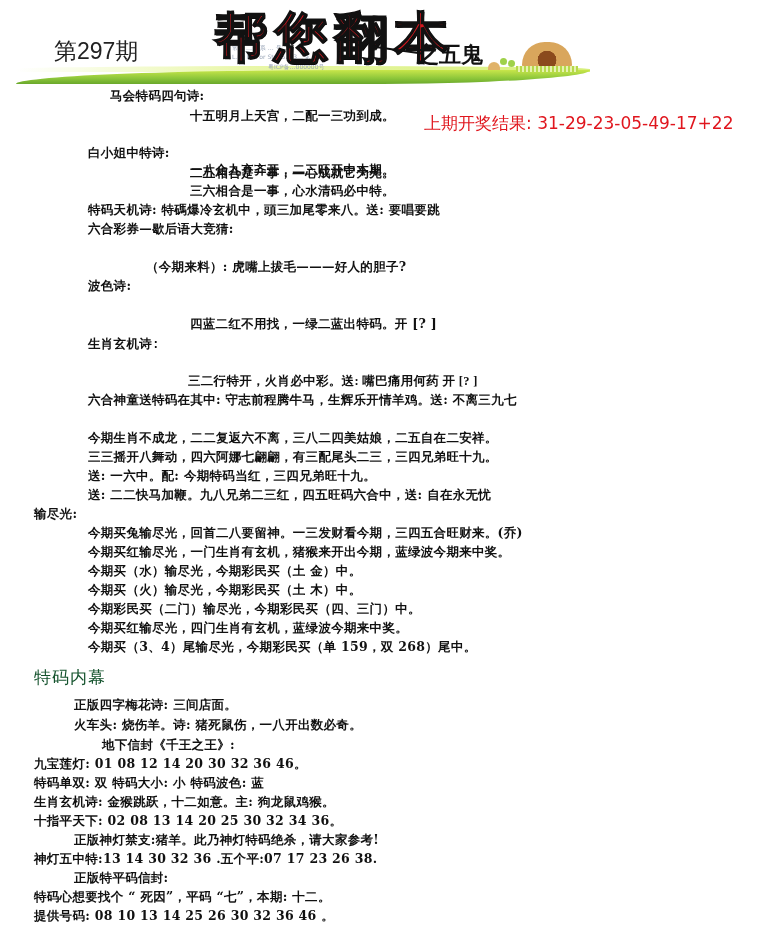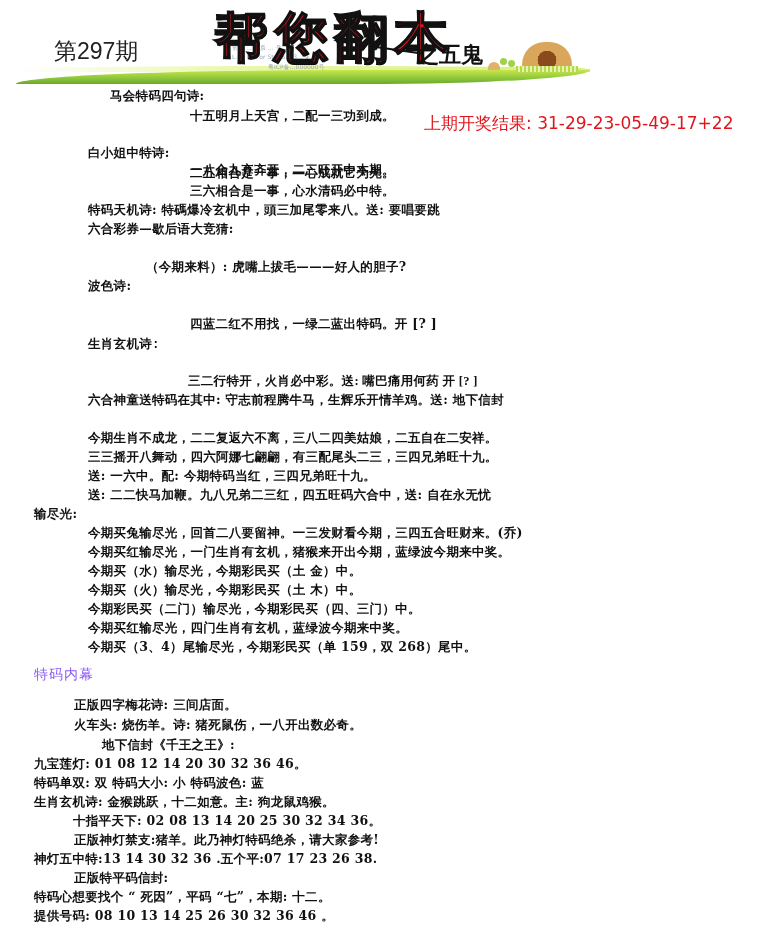--- a/index.html
+++ b/index.html
@@ -66,21 +66,21 @@
       font-family: "DejaVu Sans", sans-serif; font-size: 17px; color: #e0161e; white-space: nowrap;
     }
     
     .line {
       position: absolute; white-space: nowrap;
       font-family: "DejaVu Serif", serif; font-size: 12.5px; font-weight: bold; color: #111;
       letter-spacing: 0.3px;
     }
     .section-heading {
       position: absolute; left: 34px; top: 666px;
-      font-family: "DejaVu Sans", sans-serif; font-size: 14px; color: #8b5cf6; letter-spacing: 1px;
+      font-family: "DejaVu Sans", sans-serif; font-size: 17px; color: #14532d; letter-spacing: 1px;
     }
   </style>
 </head>
 <body>
 
 <div class="banner">
   <div class="green-wave-light"></div>
   <div class="green-wave"></div>
   <div class="issue-label">第297期</div>
   <div class="faint-text" style="left:232px; top:44px;">常用 … 联系 … 号 …</div>
@@ -109,39 +109,39 @@
 <div class="line" style="left:88px;  top:145px;">白小姐中特诗:</div>
 <div class="line" style="left:190px; top:165px;">二五相合是一事，一心成就它为先。</div>
 <div class="line" style="left:190px; top:183px;">三六相合是一事，心水清码必中特。</div>
 <div class="line" style="left:88px;  top:202px;">特码天机诗: 特碼爆冷玄机中，頭三加尾零来八。送: 要唱要跳</div>
 <div class="line" style="left:88px;  top:221px;">六合彩券—歇后语大竞猜:</div>
 <div class="line" style="left:146px; top:259px;">（今期来料）: 虎嘴上拔毛———好人的胆子?</div>
 <div class="line" style="left:88px;  top:278px;">波色诗:</div>
 <div class="line" style="left:190px; top:316px;">四蓝二红不用找，一绿二蓝出特码。开 [? ]</div>
 <div class="line" style="left:88px;  top:336px;font-family:Liberation Mono, monospace;">生肖玄机诗:</div>
 <div class="line" style="left:188px; top:373px;font-family:Liberation Serif, serif;">三二行特开，火肖必中彩。送: 嘴巴痛用何药      开 [? ]</div>
-<div class="line" style="left:88px;  top:392px;">六合神童送特码在其中: 守志前程腾牛马，生辉乐开情羊鸡。送: 地下信封</div>
+<div class="line" style="left:88px;  top:392px;">六合神童送特码在其中: 守志前程腾牛马，生辉乐开情羊鸡。送: 不离三九七</div>
 <div class="line" style="left:88px;  top:430px;">今期生肖不成龙，二二复返六不离，三八二四美姑娘，二五自在二安祥。</div>
 <div class="line" style="left:88px;  top:449px;">三三摇开八舞动，四六阿娜七翩翩，有三配尾头二三，三四兄弟旺十九。</div>
 <div class="line" style="left:88px;  top:468px;">送: 一六中。配: 今期特码当红，三四兄弟旺十九。</div>
 <div class="line" style="left:88px;  top:487px;">送: 二二快马加鞭。九八兄弟二三红，四五旺码六合中，送: 自在永无忧</div>
 <div class="line" style="left:34px;  top:506px;">输尽光:</div>
 <div class="line" style="left:88px;  top:525px;">今期买兔输尽光，回首二八要留神。一三发财看今期，三四五合旺财来。(乔)</div>
 <div class="line" style="left:88px;  top:544px;">今期买红输尽光，一门生肖有玄机，猪猴来开出今期，蓝绿波今期来中奖。</div>
 <div class="line" style="left:88px;  top:563px;">今期买（水）输尽光，今期彩民买（土  金）中。</div>
 <div class="line" style="left:88px;  top:582px;text-align:right;">今期买（火）输尽光，今期彩民买（土  木）中。</div>
 <div class="line" style="left:88px;  top:601px;">今期彩民买（二门）输尽光，今期彩民买（四、三门）中。</div>
 <div class="line" style="left:88px;  top:620px;">今期买红输尽光，四门生肖有玄机，蓝绿波今期来中奖。</div>
 <div class="line" style="left:88px;  top:639px;">今期买（3、4）尾输尽光，今期彩民买（单 159，双 268）尾中。</div>
 
 <div class="section-heading">特码内幕</div>
 <div class="line" style="left:74px;  top:697px;">正版四字梅花诗: 三间店面。</div>
 <div class="line" style="left:74px;  top:717px;">火车头: 烧伤羊。诗: 猪死鼠伤，一八开出数必奇。</div>
 <div class="line" style="left:102px; top:737px;">地下信封《千王之王》:</div>
 <div class="line" style="left:34px;  top:756px;">九宝莲灯: 01 08 12 14 20 30 32 36 46。</div>
 <div class="line" style="left:34px;  top:775px;">特码单双: 双  特码大小: 小  特码波色: 蓝</div>
 <div class="line" style="left:34px;  top:794px;">生肖玄机诗: 金猴跳跃，十二如意。主: 狗龙鼠鸡猴。</div>
-<div class="line" style="left:34px;  top:813px;margin-left:39px;">十指平天下: 02 08 13 14 20 25 30 32 34 36。</div>
+<div class="line" style="left:34px;  top:813px;">十指平天下: 02 08 13 14 20 25 30 32 34 36。</div>
 <div class="line" style="left:74px;  top:832px;">正版神灯禁支:猪羊。此乃神灯特码绝杀，请大家参考!</div>
 <div class="line" style="left:34px;  top:851px;">神灯五中特:13 14 30 32 36 .五个平:07 17 23 26 38.</div>
 <div class="line" style="left:74px;  top:870px;">正版特平码信封:</div>
 <div class="line" style="left:34px;  top:889px;">特码心想要找个 “ 死因”，平码 “七”，本期: 十二。</div>
 <div class="line" style="left:34px;  top:908px;">提供号码: 08 10 13 14 25 26 30 32 36 46 。</div>
 
 </body></html>

